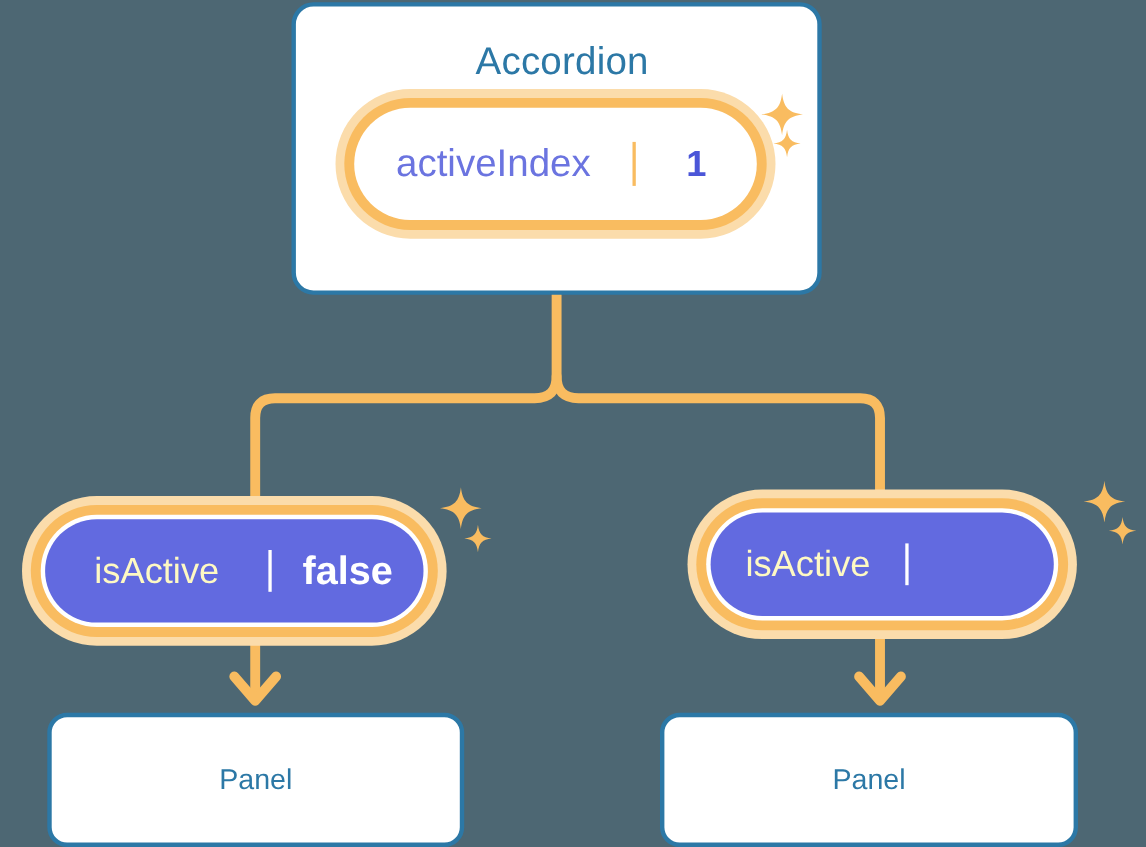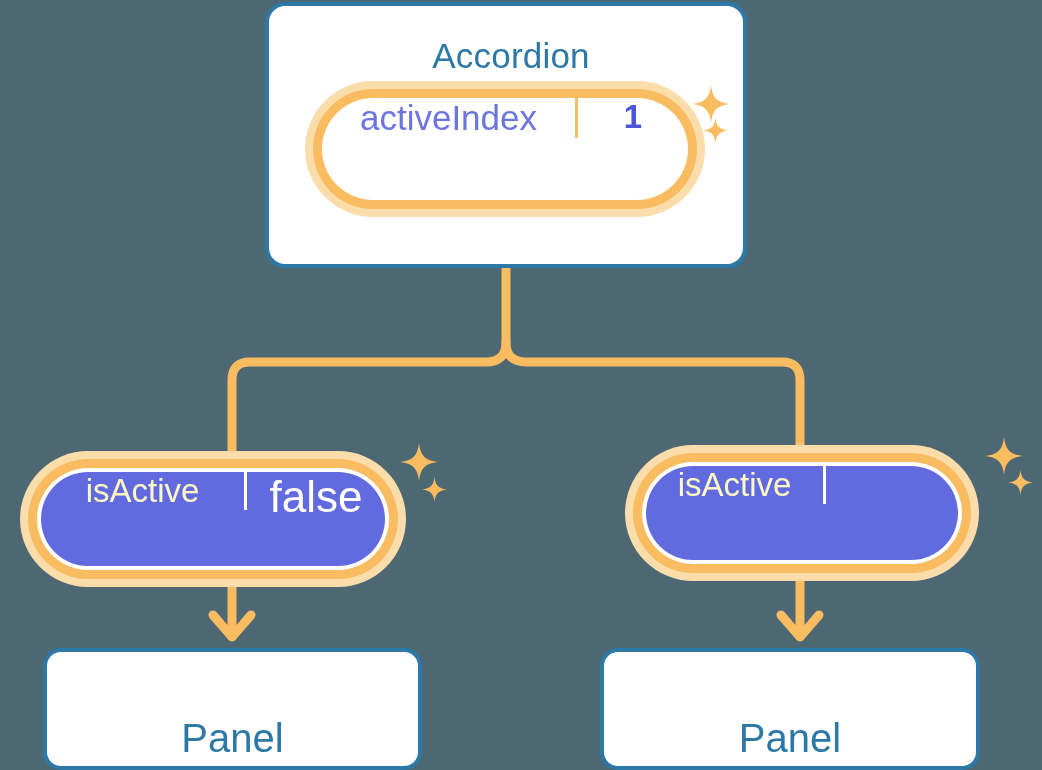--- a/index.html
+++ b/index.html
@@ -59,21 +59,21 @@
   }
 
   
   .pill-wrap {
     position: absolute;
     z-index: 3;
   }
   .pill {
     position: relative;
     display: flex;
-    align-items: flex-start;
+    align-items: center;
     box-sizing: border-box;
     border-radius: 999px;
     
     box-shadow:
       0 0 0 4px #ffffff,
       0 0 0 13px #f9bc60,
       0 0 0 21px #fbdcab;
   }
   .pill-key, .pill-val {
     display: flex;
@@ -116,22 +116,22 @@
   }
   .pill-child .pill-key {
     color: #fef9c3;
     font-size: 33px;
     font-weight: 400;
     border-right: 3px solid #ffffff;
   }
   .pill-child .pill-val {
     flex: 1;
     color: #ffffff;
-    font-size: 44px;
-    font-weight: 400;
+    font-size: 36px;
+    font-weight: 700;
   }
 
   #pill-isactive-left {
     left: 41px;
     top: 472px;
   }
   #pill-isactive-left .pill {
     width: 344px;
     height: 94px;
   }
@@ -156,24 +156,24 @@
   }
   #panel-right {
     left: 600px;
     top: 648px;
     width: 380px;
     height: 122px;
   }
   .panel-label {
     text-align: center;
     color: #2c78a6;
-    font-size: 40px;
+    font-size: 26px;
     font-weight: 400;
     line-height: 1;
-    margin-top: 66px;
+    margin-top: 43px;
   }
 
   
   .sparkle {
     position: absolute;
     z-index: 4;
     pointer-events: none;
   }
   .sparkle svg { display: block; }
   #sparkle-top-a   { left: 692px; top: 85px; }

